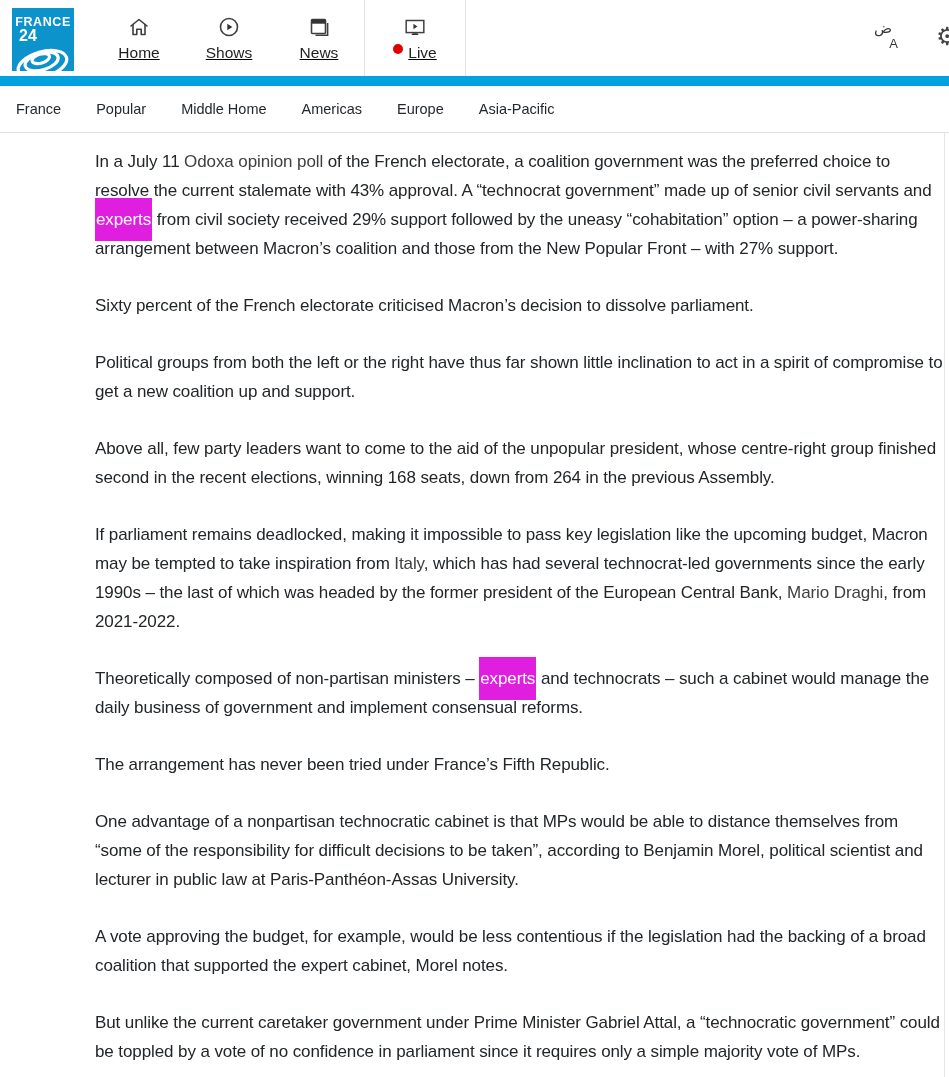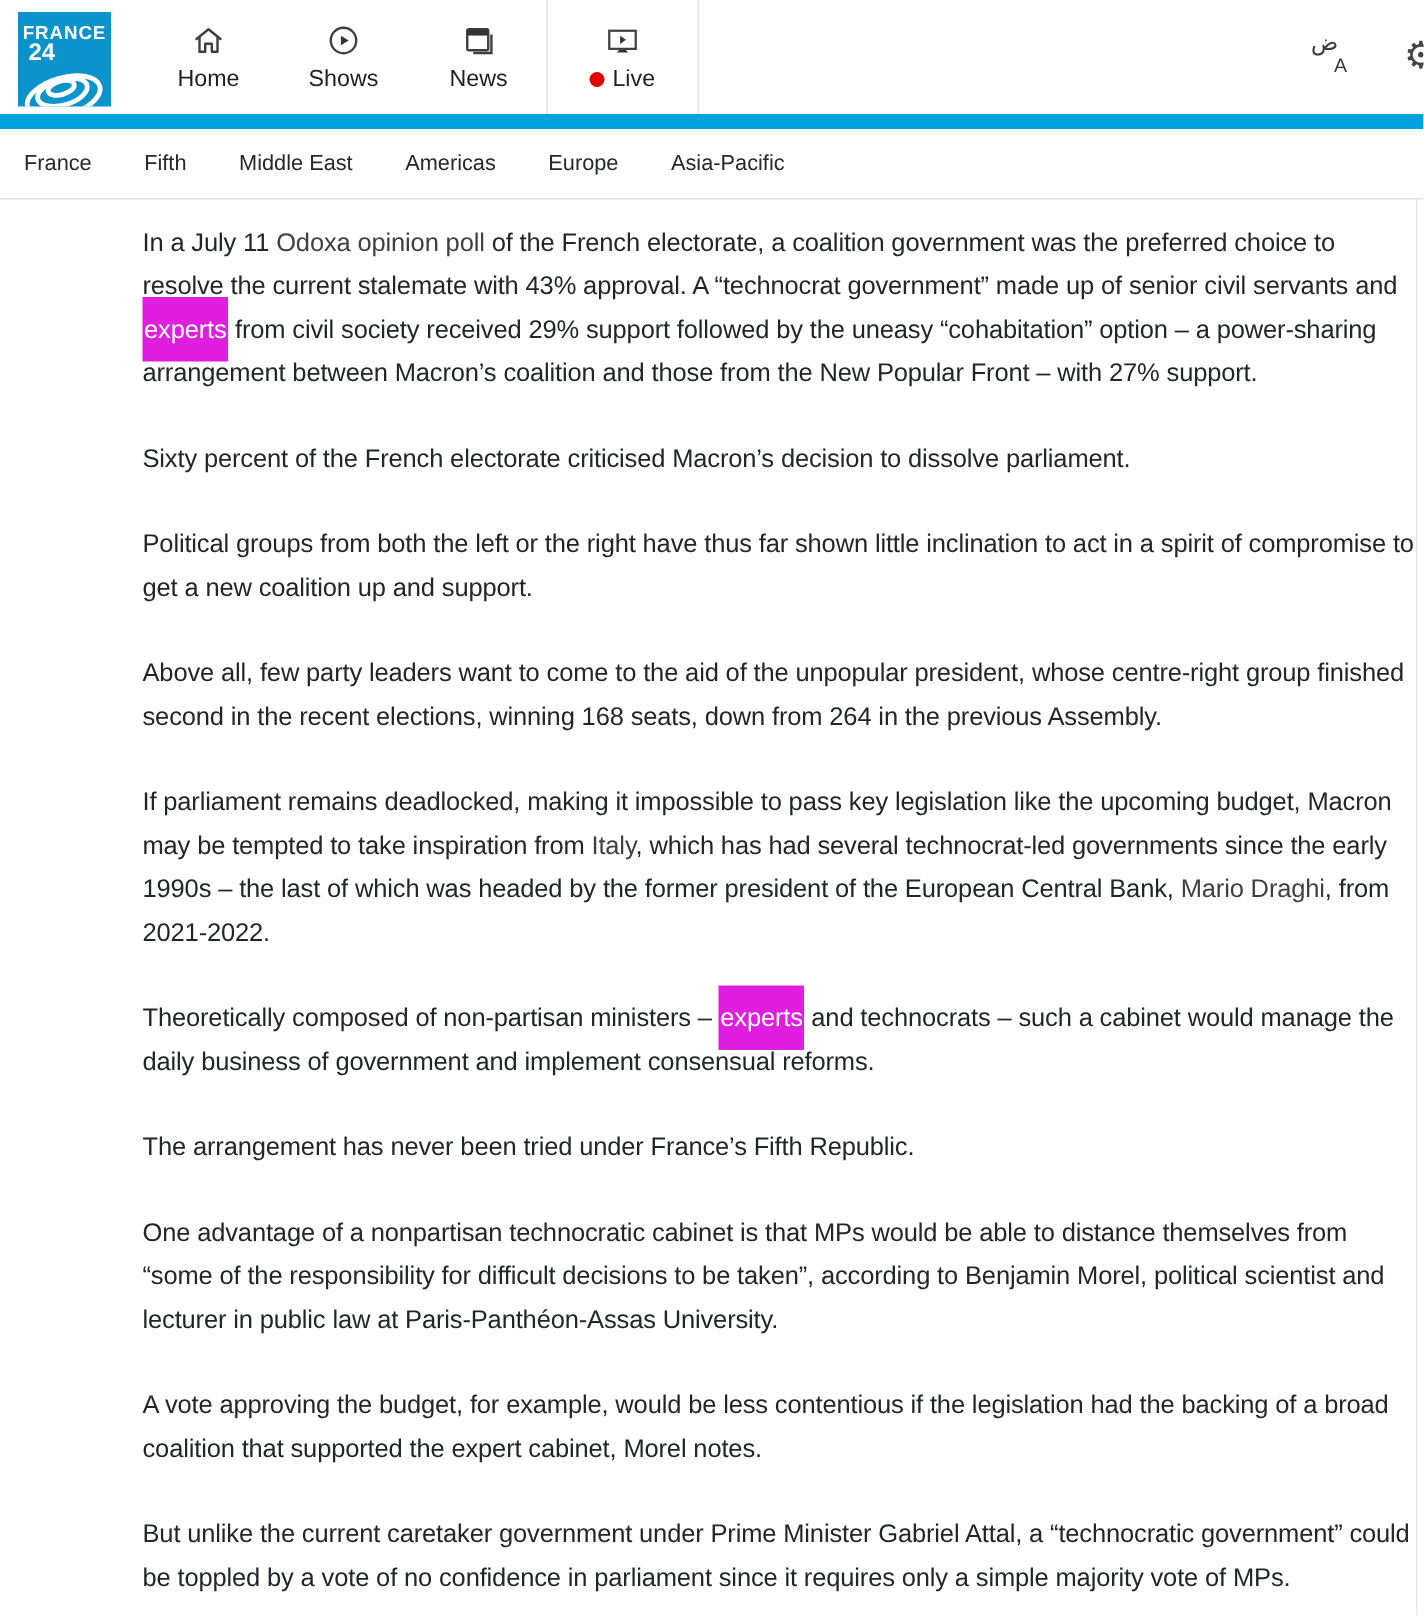--- a/index.html
+++ b/index.html
@@ -10,28 +10,28 @@
   }
   
   .header{height:76px;position:relative;background:#fff;}
   .logo{
     position:absolute;left:12px;top:8px;width:62px;height:63px;
     background:#0D93CC;color:#fff;overflow:hidden;cursor:pointer;
   }
   .logo .l1{font-weight:bold;font-size:12.5px;letter-spacing:.6px;text-align:center;margin-top:7px;}
   .logo .l2{font-weight:bold;font-size:16px;line-height:1;margin:-1px 0 0 7px;}
   .swirl{position:absolute;left:-7px;bottom:-9px;}
-  .nav{position:absolute;left:94px;top:0;height:76px;display:flex;}
+  .nav{position:absolute;left:94px;top:0;height:76px;display:flex;text-decoration:underline;}
   .nav-item{
     width:90px;display:flex;flex-direction:column;align-items:center;
     justify-content:center;gap:4px;cursor:pointer;
   }
   .nav-item.live{width:100px;border-left:1px solid #e4e4e4;border-right:1px solid #e4e4e4;}
   .nav-label{font-size:15.5px;color:#1f1f1f;}
-  .live-row{display:flex;align-items:center;gap:5px;}
+  .live-row{display:flex;gap:5px;}
   .live-dot{width:10px;height:10px;border-radius:50%;background:#E00000;}
   .icon-box{width:26px;height:26px;display:flex;align-items:center;justify-content:center;}
   .translate{position:absolute;left:872px;top:22px;width:30px;height:30px;color:#3a3a3a;cursor:pointer;}
   .translate .ar{position:absolute;left:2px;top:-3px;font-size:15px;font-family:"DejaVu Sans",sans-serif;}
   .translate .la{position:absolute;right:4px;bottom:1px;font-size:13px;}
   .gear{
     position:absolute;left:936px;top:22px;width:30px;height:30px;
     font-size:25px;line-height:30px;color:#444;cursor:pointer;
     font-family:"DejaVu Sans",sans-serif;
   }
@@ -123,22 +123,22 @@
     <span class="la">A</span>
   </div>
 
   <div class="gear">⚙</div>
 </div>
 
 <div class="cyan-bar"></div>
 
 <div class="subnav">
   <span class="subnav-item">France</span>
-  <span class="subnav-item">Fifth</span>
-  <span class="subnav-item">Middle East</span>
+  <span class="subnav-item">Popular</span>
+  <span class="subnav-item">Middle Home</span>
   <span class="subnav-item">Americas</span>
   <span class="subnav-item">Europe</span>
   <span class="subnav-item">Asia-Pacific</span>
 </div>
 
 <div class="article">
     <p class="para">In a July 11 <a class="link" href="#">Odoxa opinion poll</a> of the French electorate, a coalition government was the preferred choice to resolve the current stalemate with 43% approval. A “technocrat government” made up of senior civil servants and <mark class="hl">experts</mark> from civil society received 29% support followed by the uneasy “cohabitation” option – a power-sharing arrangement between Macron’s coalition and those from the New Popular Front – with 27% support.</p>
     <p class="para">Sixty percent of the French electorate criticised Macron’s decision to dissolve parliament.</p>
     <p class="para">Political groups from both the left or the right have thus far shown little inclination to act in a spirit of compromise to get a new coalition up and support.</p>
     <p class="para">Above all, few party leaders want to come to the aid of the unpopular president, whose centre-right group finished second in the recent elections, winning 168 seats, down from 264 in the previous Assembly.</p>

